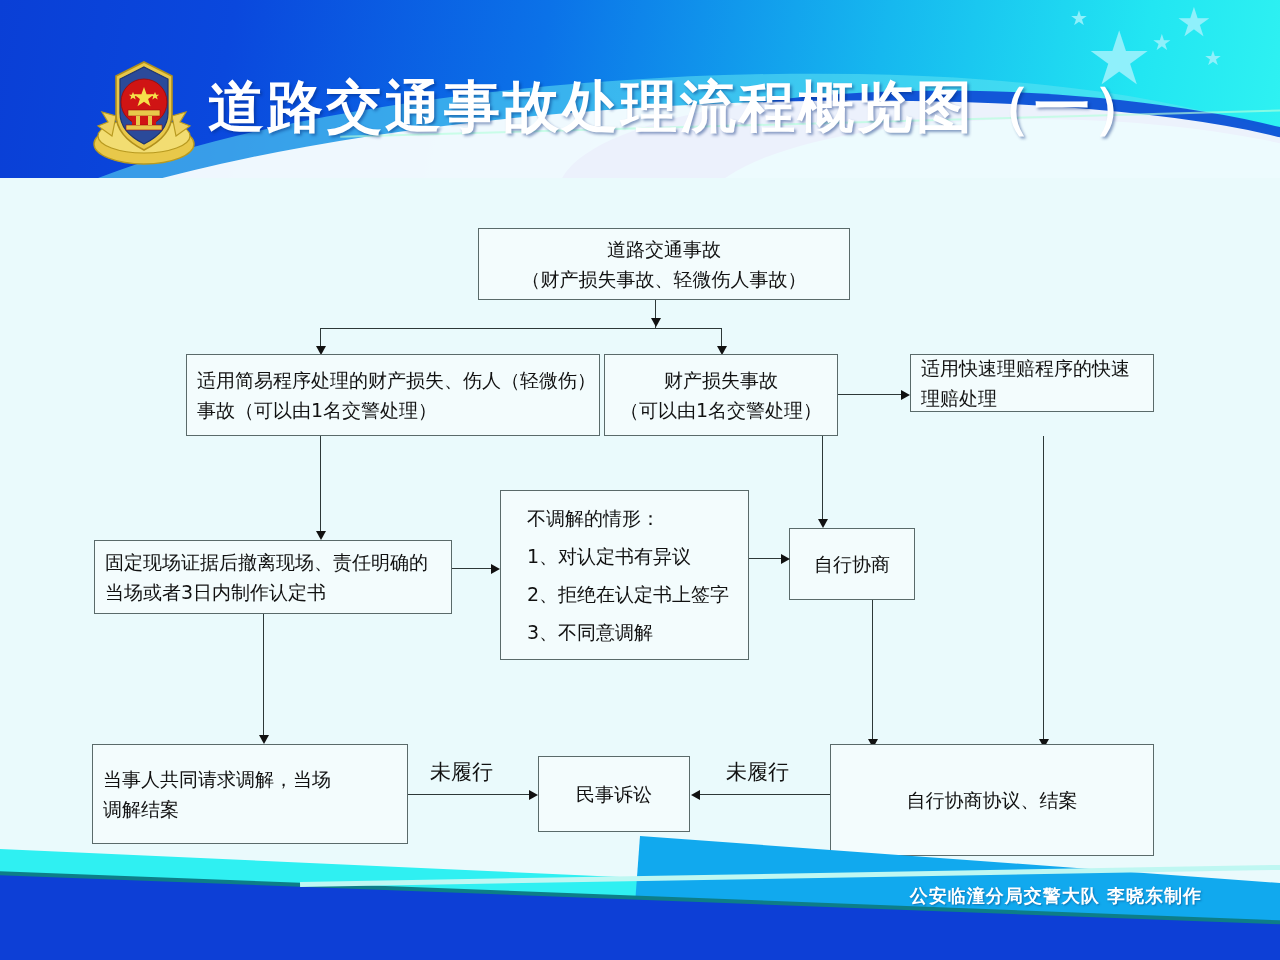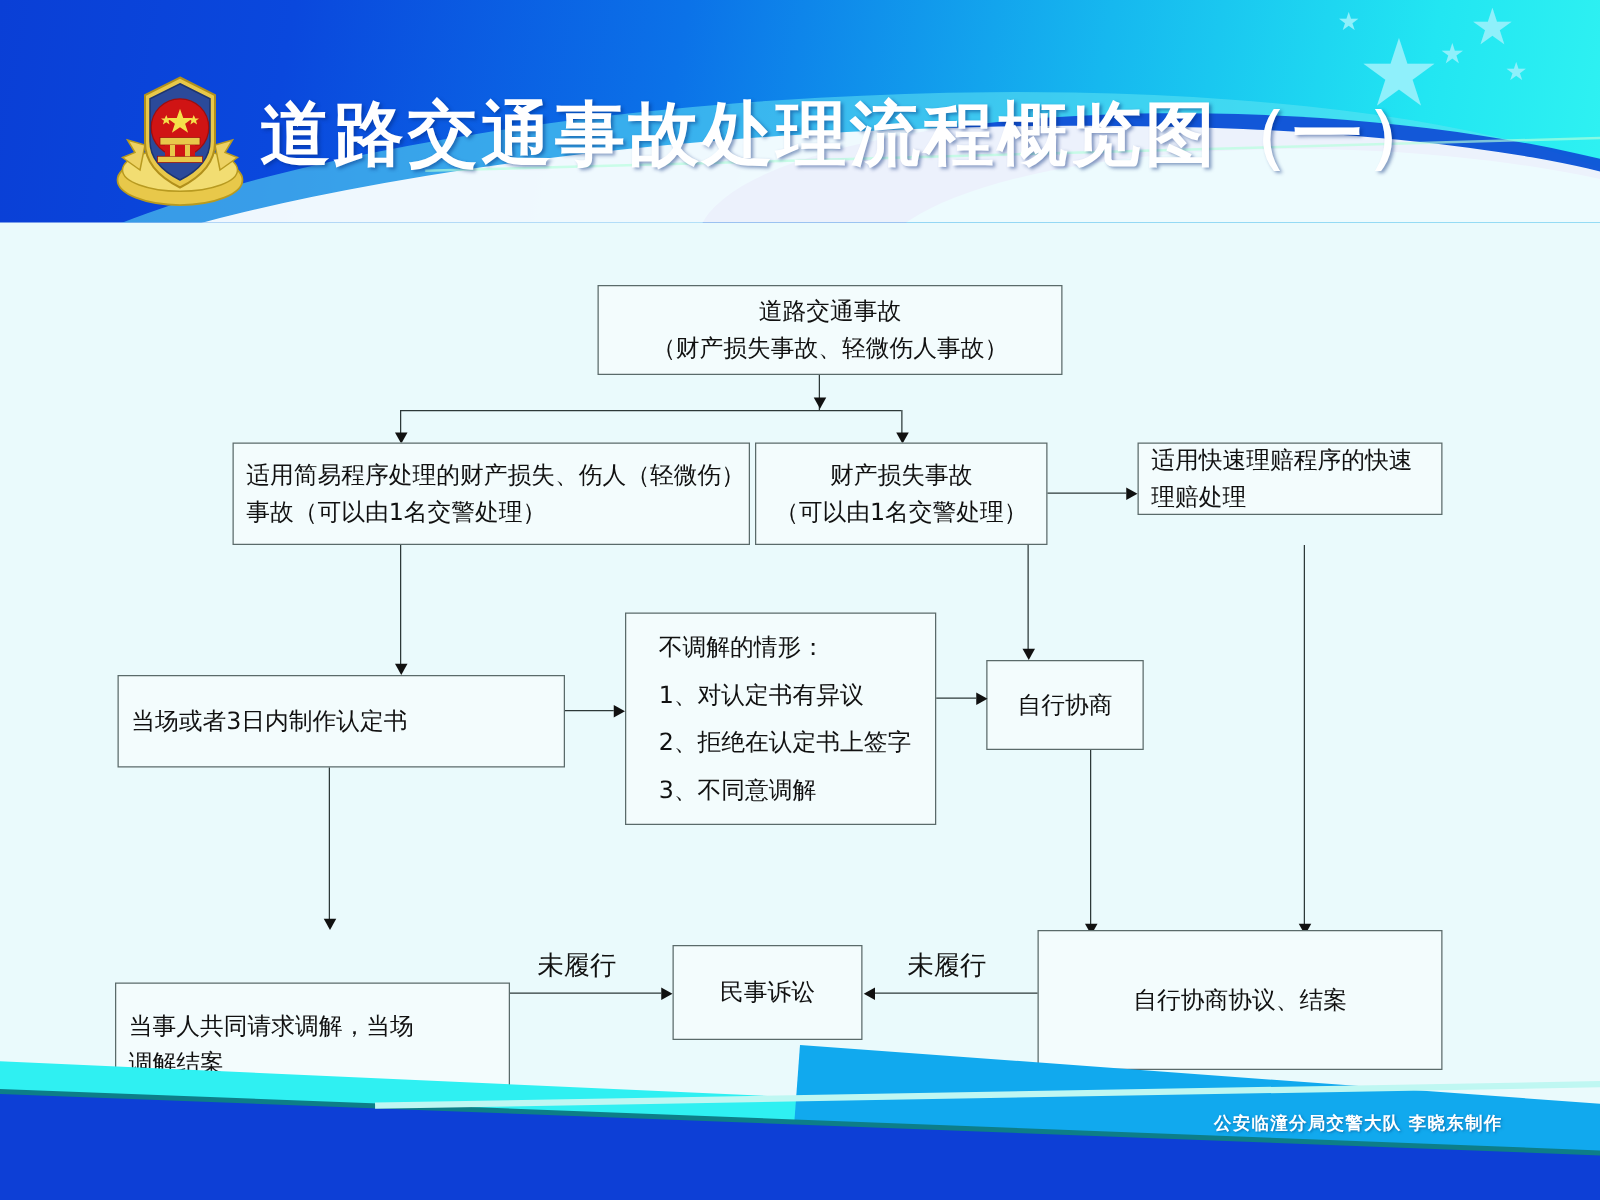--- a/index.html
+++ b/index.html
@@ -102,21 +102,21 @@
   #footer .f4{
     position:absolute;left:-30px;top:40px;width:1360px;height:7px;
     background:#0d7e88;transform:rotate(2.2deg);transform-origin:left top;
   }
   #footer .f5{
     position:absolute;left:300px;top:52px;width:1060px;height:5px;
     background:#bff7f2;transform:rotate(-1.0deg);transform-origin:left top;
   }
   #credit{
     position:absolute;right:78px;bottom:52px;
-    color:#ffffff;font-size:14px;font-weight:bold;letter-spacing:1px;
+    color:#ffffff;font-size:18px;font-weight:bold;letter-spacing:1px;
     font-family:"DejaVu Sans","Liberation Sans",sans-serif;
     text-shadow:1px 1px 2px rgba(0,60,120,.5);white-space:nowrap;
   }
 </style>
 </head>
 <body>
 
 <div id="poster">
 
   <div id="header">
@@ -189,20 +189,21 @@
     <div class="edge v" style="left:320px;top:258px;height:99px;"></div>
     <div class="arrow down" style="left:316px;top:353px;"></div>
 
     <div class="edge v" style="left:822px;top:258px;height:87px;"></div>
     <div class="arrow down" style="left:818px;top:341px;"></div>
 
     <div class="edge v" style="left:1043px;top:258px;height:307px;"></div>
     <div class="arrow down" style="left:1039px;top:561px;"></div>
 
     <div class="node left" style="left:94px;top:362px;width:358px;height:74px;">
+      <span class="ln">固定现场证据后撤离现场、责任明确的</span>
       <span class="ln">当场或者3日内制作认定书</span>
     </div>
 
     <div class="node left" style="left:500px;top:312px;width:249px;height:170px;line-height:38px;padding:10px 26px;">
       <span class="ln">不调解的情形：</span>
       <span class="ln">1、对认定书有异议</span>
       <span class="ln">2、拒绝在认定书上签字</span>
       <span class="ln">3、不同意调解</span>
     </div>
 
@@ -215,21 +216,21 @@
 
     <div class="edge h" style="left:749px;top:380px;width:32px;"></div>
     <div class="arrow right" style="left:781px;top:376px;"></div>
 
     <div class="edge v" style="left:263px;top:436px;height:125px;"></div>
     <div class="arrow down" style="left:259px;top:557px;"></div>
 
     <div class="edge v" style="left:872px;top:422px;height:143px;"></div>
     <div class="arrow down" style="left:868px;top:561px;"></div>
 
-    <div class="node left" style="left:92px;top:566px;width:316px;height:100px;margin-top:42px;">
+    <div class="node left" style="left:92px;top:566px;width:316px;height:100px;">
       <span class="ln">当事人共同请求调解，当场</span>
       <span class="ln">调解结案</span>
     </div>
 
     <div class="node center" style="left:538px;top:578px;width:152px;height:76px;">
       <span class="ln">民事诉讼</span>
     </div>
 
     <div class="node center" style="left:830px;top:566px;width:324px;height:112px;">
       <span class="ln">自行协商协议、结案</span>

